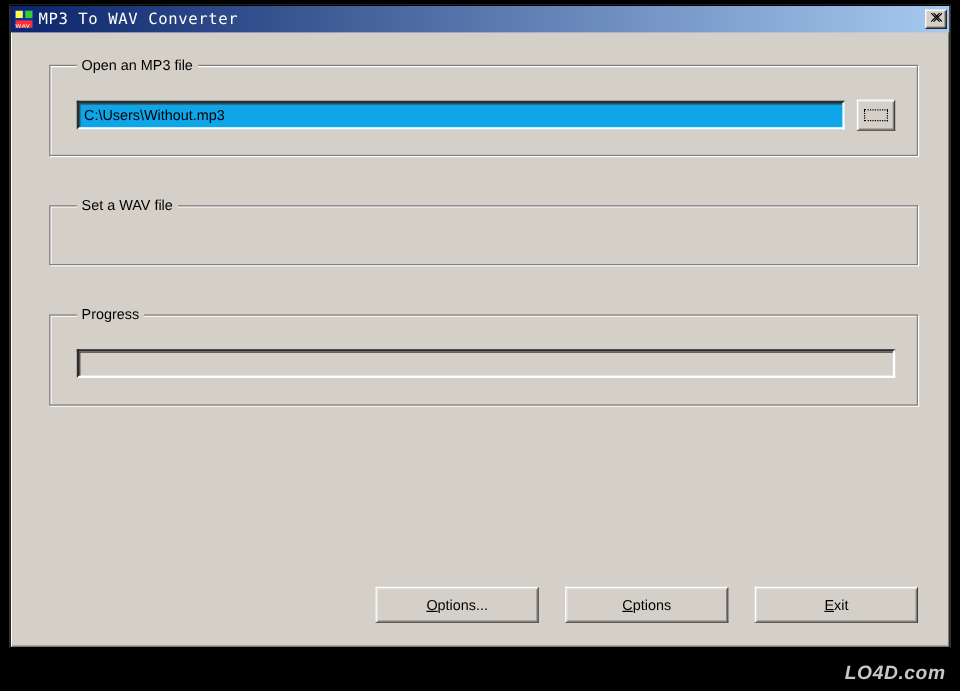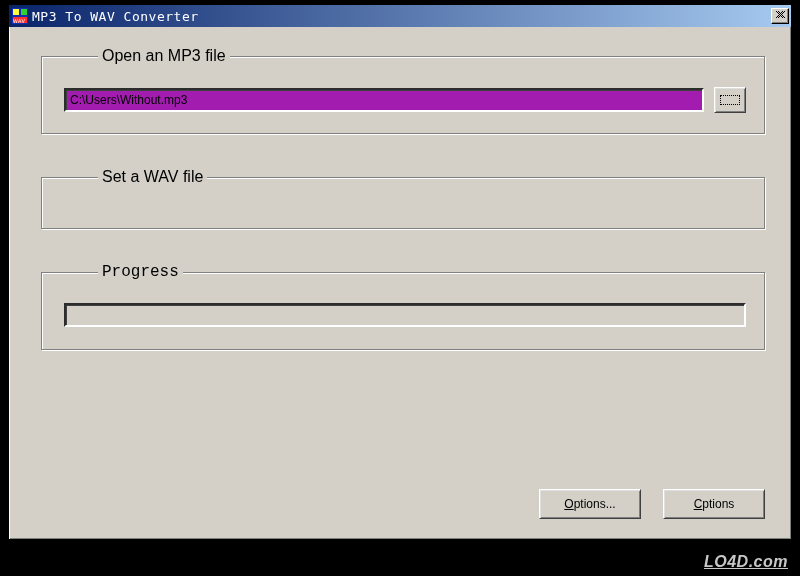--- a/index.html
+++ b/index.html
@@ -68,29 +68,28 @@
   fieldset.groupbox {
     border: 1px solid #808080;
     box-shadow: 1px 1px 0 #fff, inset 1px 1px 0 #fff;
     margin: 0 0 34px 0;
     padding: 22px 18px 20px 22px;
     position: relative;
   }
   fieldset.groupbox legend {
     padding: 0 4px;
     background: #d4d0c8;
-    font-size: 16px;
+    font-size: 12px;
     color: #000;
-    margin-left: 34px;
   }
   .row { display: flex; align-items: center; gap: 10px; }
   input.sunken {
     flex: 1;
     height: 24px;
-    background: #a21caf;
+    background: #0ea5e9;
     border: 2px inset #d4d0c8;
     border-top-color:#808080;border-left-color:#808080;
     border-bottom-color:#fff;border-right-color:#fff;
     box-shadow: inset 1px 1px 0 #404040;
     padding: 0 4px;
     font: 12px "Microsoft Sans Serif",sans-serif;
     outline: none;
   }
   .btn {
     height: 26px;
@@ -111,34 +110,34 @@
   .small-label { font-size:12px; letter-spacing:1px; }
   .progress-well {
     height: 24px;
     border: 2px inset #d4d0c8;
     border-top-color:#808080;border-left-color:#808080;
     border-bottom-color:#fff;border-right-color:#fff;
     box-shadow: inset 1px 1px 0 #404040;
     background:#d4d0c8;
     flex:1;
   }
-  fieldset.progress-box { margin-bottom: 28px; padding-bottom:22px;font-family:Liberation Mono, monospace; }
+  fieldset.progress-box { margin-bottom: 28px; padding-bottom:22px; }
   .btnbar {
     position: absolute;
     right: 22px; bottom: 16px;
     display: flex; gap: 22px;
   }
-  .btnbar .btn { width: 102px; height: 30px; }
+  .btnbar .btn { width: 136px; height: 30px; }
   .ul { text-decoration: underline; }
   .watermark {
     position:absolute; right:12px; bottom:6px;
     color:#c7c7c7; font: italic 600 16px/1 Arial,sans-serif;
     letter-spacing:0.5px; text-shadow:0 1px 2px rgba(0,0,0,.6);
   }
-  .watermark .brand { font-style: italic; text-decoration: underline; }
+  .watermark .brand { font-style: italic; }
 </style>
 </head>
 <body>
 
 <div class="screen">
   <div class="window">
     <div class="titlebar">
       <span class="app-icon">
         <svg width="16" height="16" viewBox="0 0 16 16">
           <rect x="0" y="0" width="16" height="16" fill="#1030b0"></rect>
@@ -179,20 +178,23 @@
         </div>
       </fieldset>
 
       <div class="btnbar">
         <button class="btn">
           <span><span class="ul">O</span><span>ptions...</span></span>
         </button>
         <button class="btn">
           <span><span class="ul">C</span><span>ptions</span></span>
         </button>
+        <button class="btn">
+          <span><span class="ul">E</span><span>xit</span></span>
+        </button>
       </div>
 
     </div>
   </div>
 
   <div class="watermark">
     <span class="brand">LO4D.com</span>
   </div>
 </div>
 

